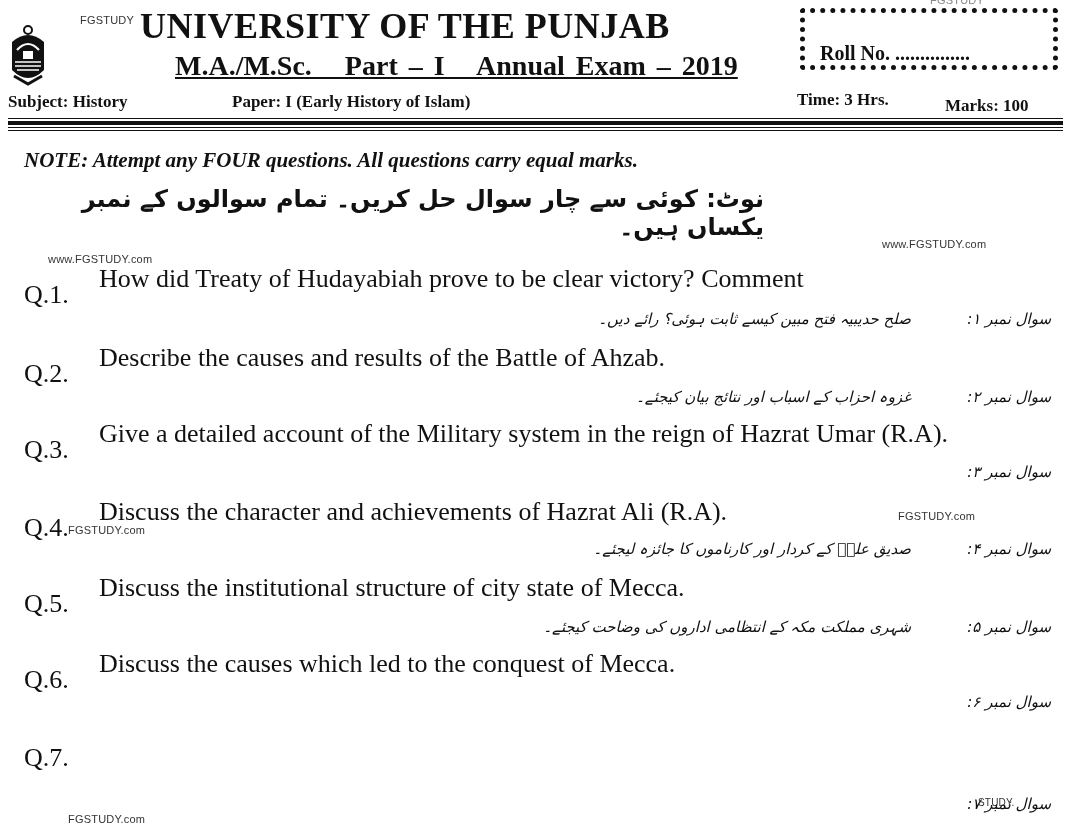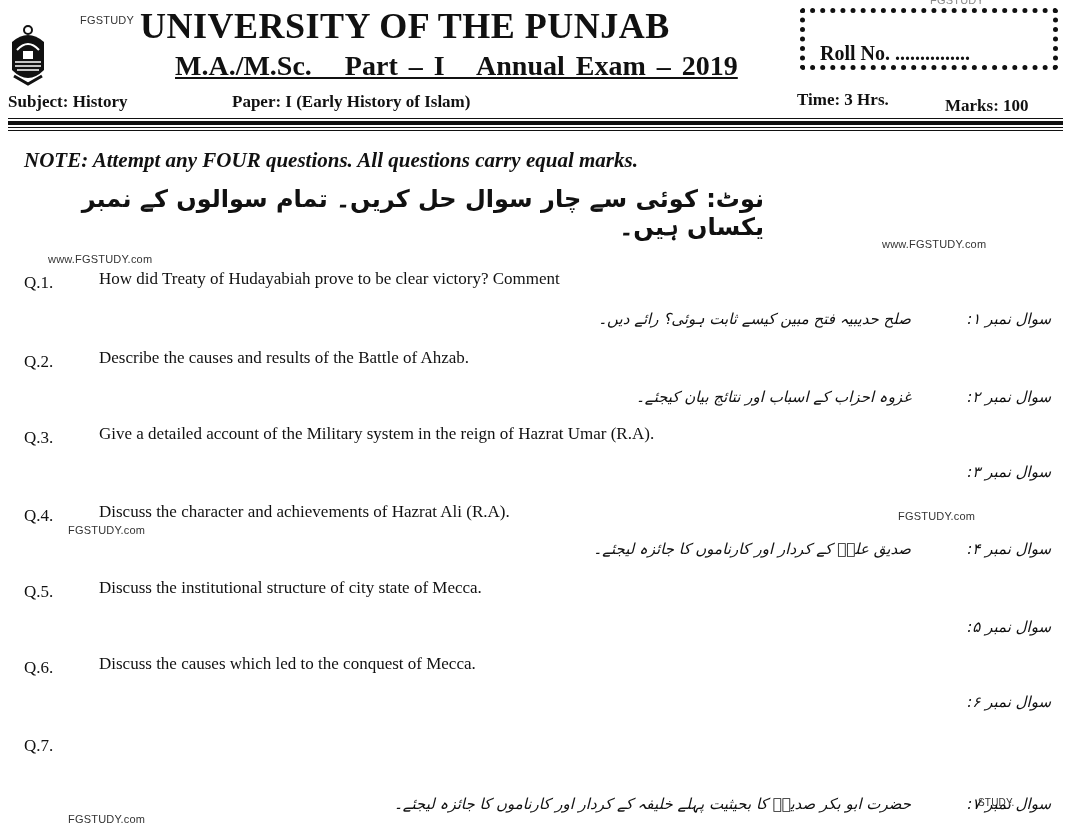--- a/index.html
+++ b/index.html
@@ -12,22 +12,22 @@
   .subject { left:8px; top:92px; font-size:17px; font-weight:bold; }
   .paper { left:232px; top:92px; font-size:17px; font-weight:bold; }
   .time { left:797px; top:90px; font-size:17px; font-weight:bold; }
   .marks { left:945px; top:72px; font-size:17px; font-weight:bold;margin-top:24px; }
   .roll-box { left:800px; top:8px; width:258px; height:62px; border:5px dotted #111; border-radius:4px; box-sizing:border-box; }
   .roll-label { left:820px; top:42px; font-size:20px; font-weight:bold;font-family:Liberation Serif, serif; }
   .rules { left:8px; top:118px; width:1055px; height:14px; }
   .rule { position:absolute; left:0; width:100%; background:#111; }
   .note-en { left:24px; top:148px; font-size:21px; font-weight:bold; font-style:italic; }
   .note-ur { right:305px; top:185px; font-size:24px; font-weight:bold; direction:rtl; font-family:"DejaVu Sans", sans-serif; }
-  .q-row { position:absolute; left:24px; font-size:17px; line-height:28px; }
-  .q-num { position:absolute; left:0; top:4px; }
+  .q-row { position:absolute; left:24px; font-size:26px; line-height:28px; }
+  .q-num { position:absolute; left:0; top:16px; }
   .q-text { position:absolute; left:75px; top:0; white-space:nowrap; }
   .q-text.wrap { white-space:normal; width:970px; text-align:justify; text-align-last:left; }
   .ur-row { position:absolute; right:8px; width:900px; height:26px; direction:rtl; font-family:"DejaVu Sans", sans-serif; font-size:15px; font-style:italic; }
   .ur-label { position:absolute; right:10px; top:0; font-weight:normal; }
   .ur-text { position:absolute; right:150px; top:0; white-space:nowrap; }
 </style>
 </head>
 <body>
 
 <svg class="abs logo" viewBox="0 0 44 64">
@@ -102,31 +102,31 @@
   <span class="ur-label">سوال نمبر ۴:</span>
   <span class="ur-text">صدیق علیؓ کے کردار اور کارناموں کا جائزہ لیجئے۔</span>
 </div>
 
 <div class="q-row" style="top:574px;">
   <span class="q-num">Q.5.</span>
   <span class="q-text">Discuss the institutional structure of city state of Mecca.</span>
 </div>
 <div class="ur-row" style="top:618px;">
   <span class="ur-label">سوال نمبر ۵:</span>
+  <span class="ur-text">شہری مملکت مکہ کے انتظامی اداروں کی وضاحت کیجئے۔</span>
 </div>
 
 <div class="q-row" style="top:650px;">
   <span class="q-num">Q.6.</span>
   <span class="q-text">Discuss the causes which led to the conquest of Mecca.</span>
 </div>
 <div class="ur-row" style="top:693px;">
   <span class="ur-label">سوال نمبر ۶:</span>
 </div>
 
 <div class="q-row" style="top:728px;width:1040px;height:60px;">
   <span class="q-num">Q.7.</span>
 </div>
 <div class="ur-row" style="top:795px;">
   <span class="ur-label">سوال نمبر ۷:</span>
-  <span class="ur-text">حضرت ابو بکر صدیقؓ کا بحیثیت پہلے خلیفہ کے کردار اور کارناموں کا جائزہ لیجئے۔</span>
 </div>
 <div class="wm" style="left:930px;top:797px;font-size:10px;margin-left:48px;">STUDY.</div>
 <div class="wm" style="left:68px;top:813px;">FGSTUDY.com</div>
 
 </body></html>

